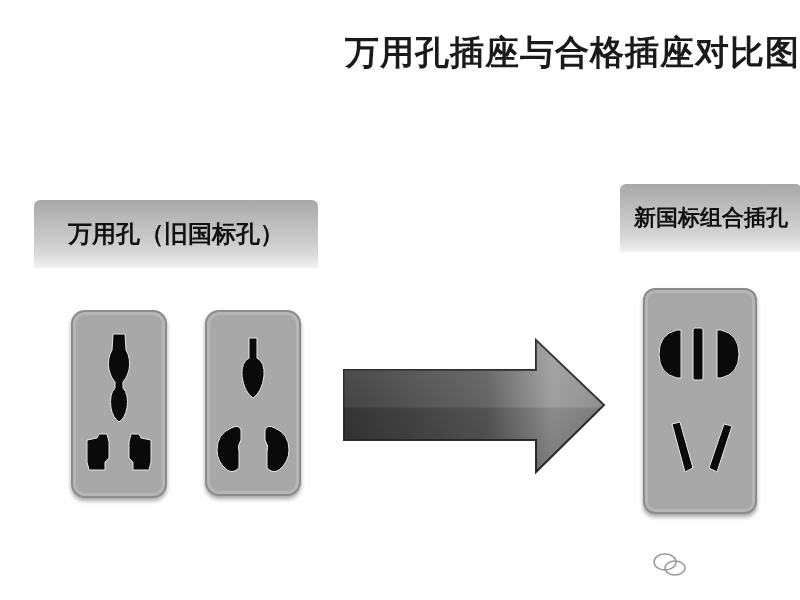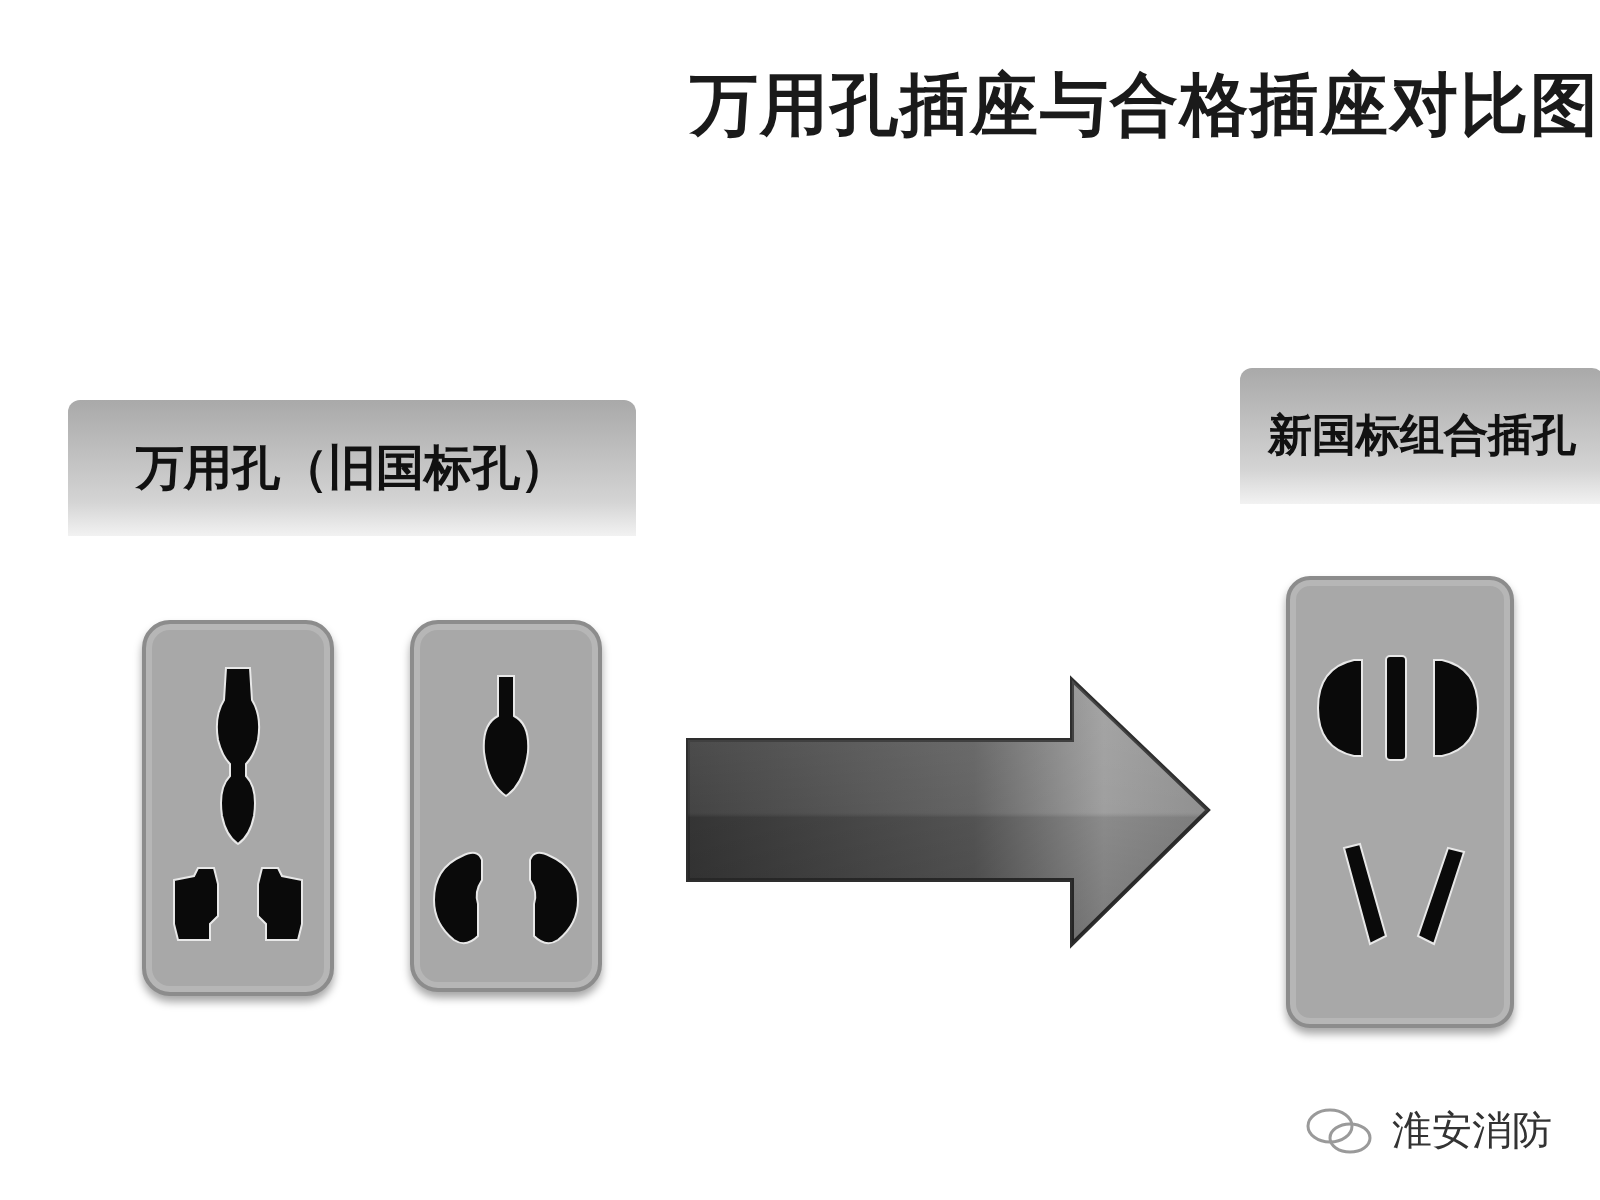--- a/index.html
+++ b/index.html
@@ -101,14 +101,13 @@
   </svg>
 </div>
 
 <div class="watermark">
   <svg width="36" height="26" viewBox="0 0 36 26">
     <g fill="none" stroke="#9a9a9a" stroke-width="1.5">
       <ellipse cx="13" cy="10" rx="11" ry="8"></ellipse>
       <ellipse cx="23" cy="16" rx="10" ry="7"></ellipse>
     </g>
   </svg>
-  <span>淮安消防</span>
 </div>
 
 </body></html>

